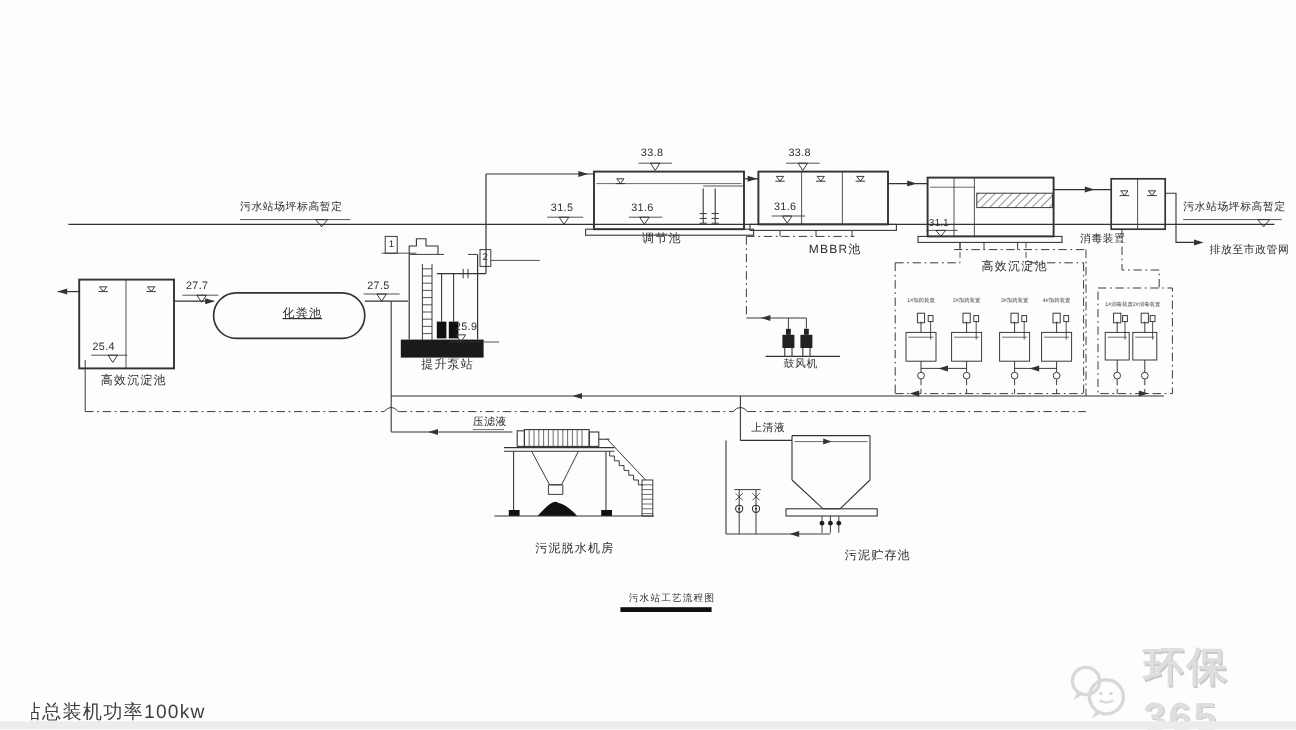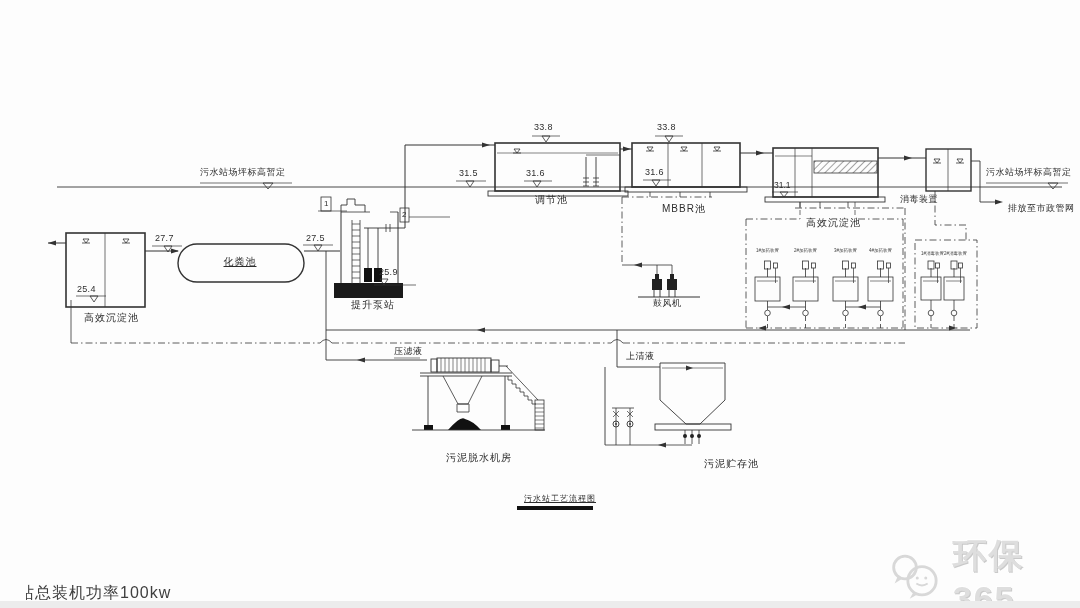--- a/index.html
+++ b/index.html
@@ -2,26 +2,26 @@
 <html><head>
 <meta charset="utf-8">
 <style>
   html,body{margin:0;padding:0;background:#fff;}
   .canvas{position:relative;width:1080px;height:608px;background:#fdfdfd;overflow:hidden;
           font-family:"Liberation Sans","DejaVu Sans",sans-serif;color:#2b2b2b;}
   .drawing-svg{position:absolute;left:0;top:0;}
   .lbl{position:absolute;white-space:nowrap;color:#2e2e2e;line-height:1;}
   .s9{font-size:9px;letter-spacing:.5px;font-family:Liberation Mono, monospace;}
   .s95{font-size:10px;letter-spacing:1px;}
-  .s10{font-size:10px;letter-spacing:1px;}
+  .s10{font-size:10px;letter-spacing:1px;margin-left:12px;}
   .s85{font-size:8.5px;}
   .num{font-size:9px;letter-spacing:.3px;}
   .tag{font-size:8px;}
   .tiny{font-size:4.5px;letter-spacing:0;color:#444;transform-origin:left top;}
-  .title-lbl{font-size:8px;letter-spacing:1px;text-decoration:underline;}
+  .title-lbl{font-size:8px;letter-spacing:1px;}
   .power{position:absolute;left:26px;top:583px;font-size:16px;color:#3f3f3f;letter-spacing:1px;display:flex;}
   .power .clip{display:inline-block;width:9px;overflow:hidden;}
   .power .clip span{display:inline-block;margin-left:-8px;}
   .watermark{position:absolute;left:888px;top:533px;display:flex;align-items:center;}
   .wm-text{font-size:34px;font-weight:bold;color:#dedede;letter-spacing:2px;
            text-shadow:1px 1px 0 #c9c9c9, -1px -1px 0 #ffffff;margin-left:10px;}
   .bottom-bar{position:absolute;left:0;top:601px;width:1080px;height:7px;background:#ececec;}
   .centered{text-align:center;text-decoration:underline;}
 </style>
 </head>

